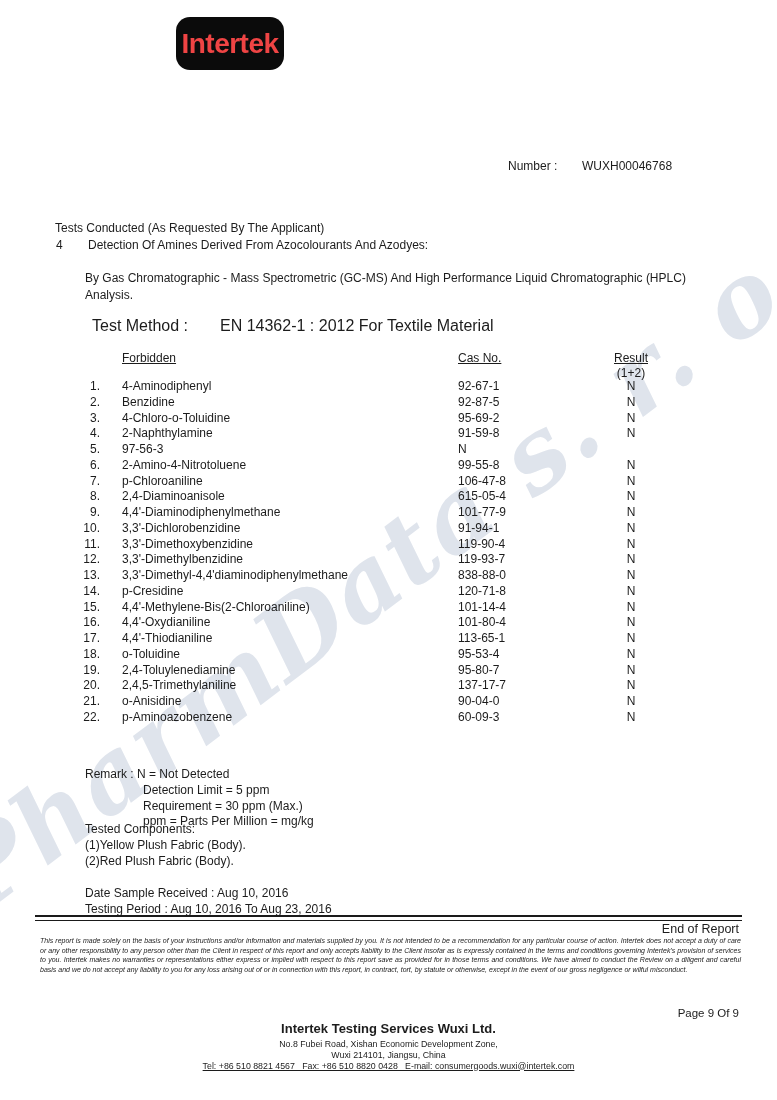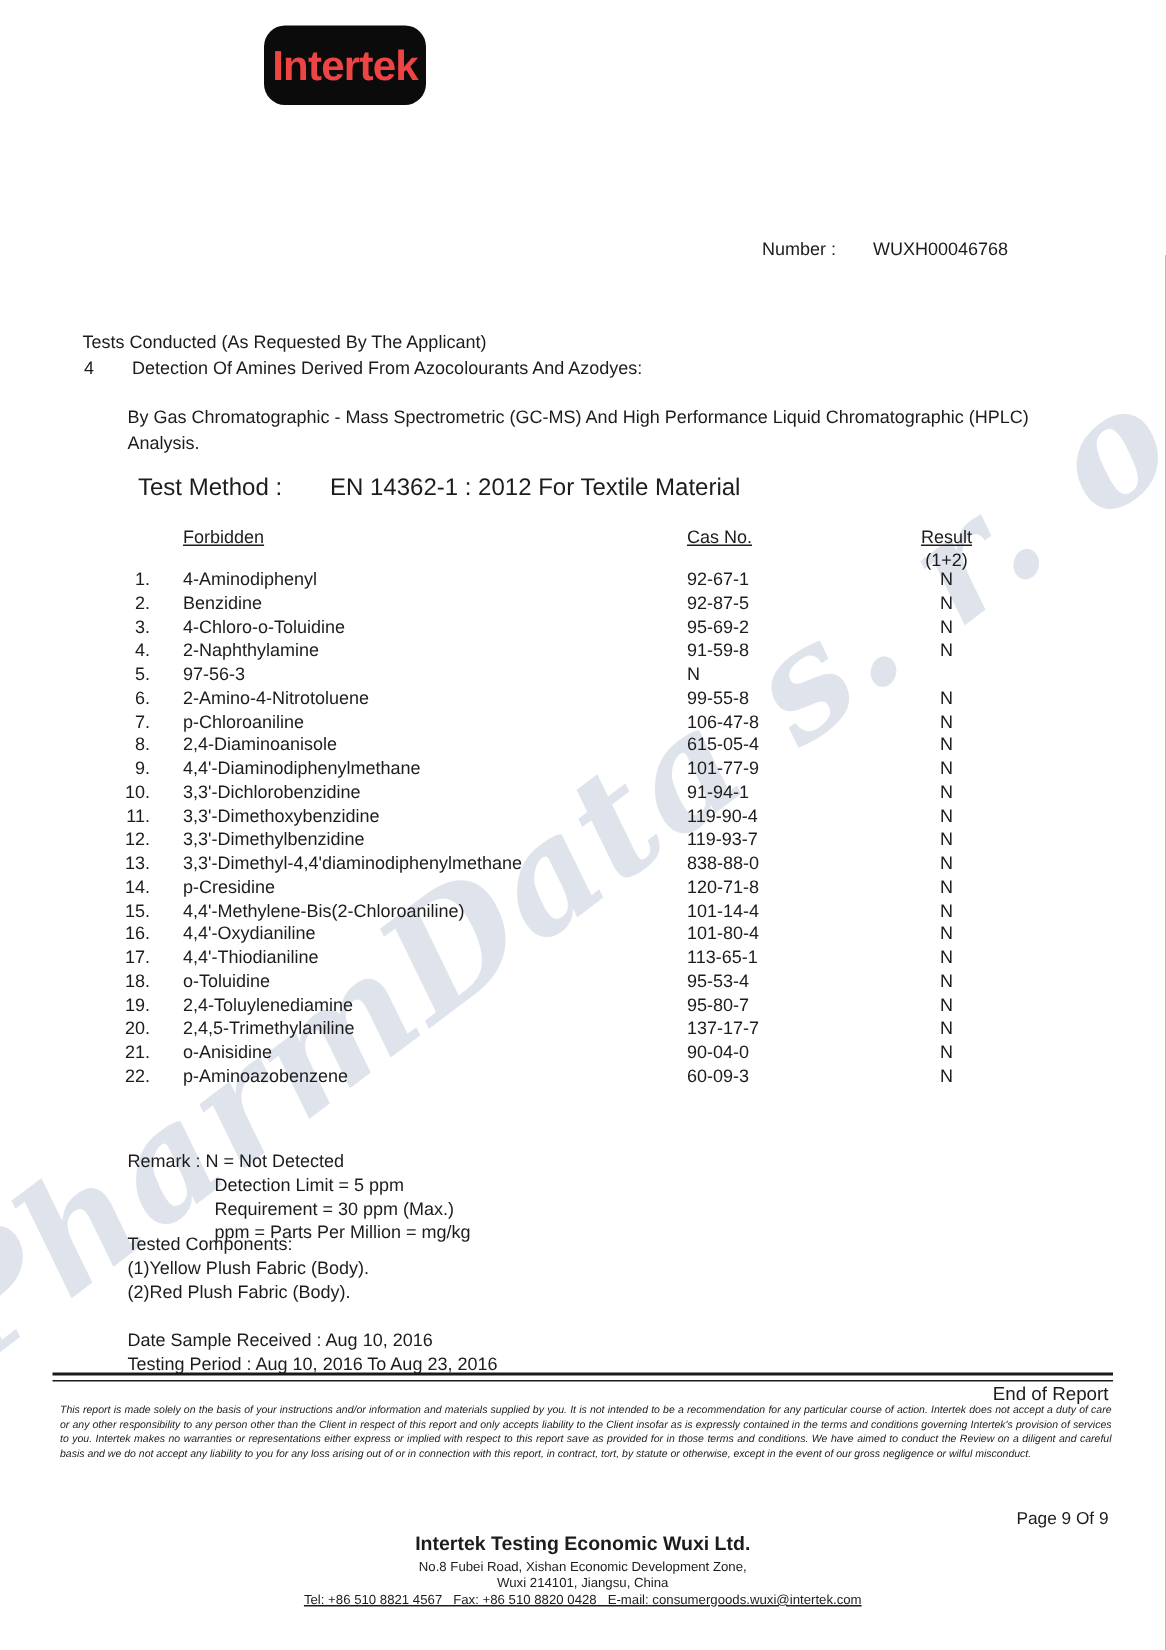--- a/index.html
+++ b/index.html
@@ -294,20 +294,20 @@
     </div>
 
     <div class="abs end-rule"></div>
     <div class="abs end-of-report">End of Report</div>
 
     <div class="abs disclaimer">This report is made solely on the basis of your instructions and/or information and materials supplied by you. It is not intended to be a recommendation for any particular course of action. Intertek does not accept a duty of care or any other responsibility to any person other than the Client in respect of this report and only accepts liability to the Client insofar as is expressly contained in the terms and conditions governing Intertek's provision of services to you. Intertek makes no warranties or representations either express or implied with respect to this report save as provided for in those terms and conditions. We have aimed to conduct the Review on a diligent and careful basis and we do not accept any liability to you for any loss arising out of or in connection with this report, in contract, tort, by statute or otherwise, except in the event of our gross negligence or wilful misconduct.</div>
 
     <div class="abs page-number">Page 9 Of 9</div>
 
     <div class="abs footer">
-      <div class="footer-company">Intertek Testing Economic Wuxi Ltd.</div>
+      <div class="footer-company">Intertek Testing Services Wuxi Ltd.</div>
       <div class="footer-line">No.8 Fubei Road, Xishan Economic Development Zone,</div>
       <div class="footer-line">Wuxi 214101, Jiangsu, China</div>
       <div class="footer-line footer-contact">Tel: +86 510 8821 4567   Fax: +86 510 8820 0428   E-mail: consumergoods.wuxi@intertek.com</div>
     </div>
 
   </div>
 </div>
 
 </body></html>

